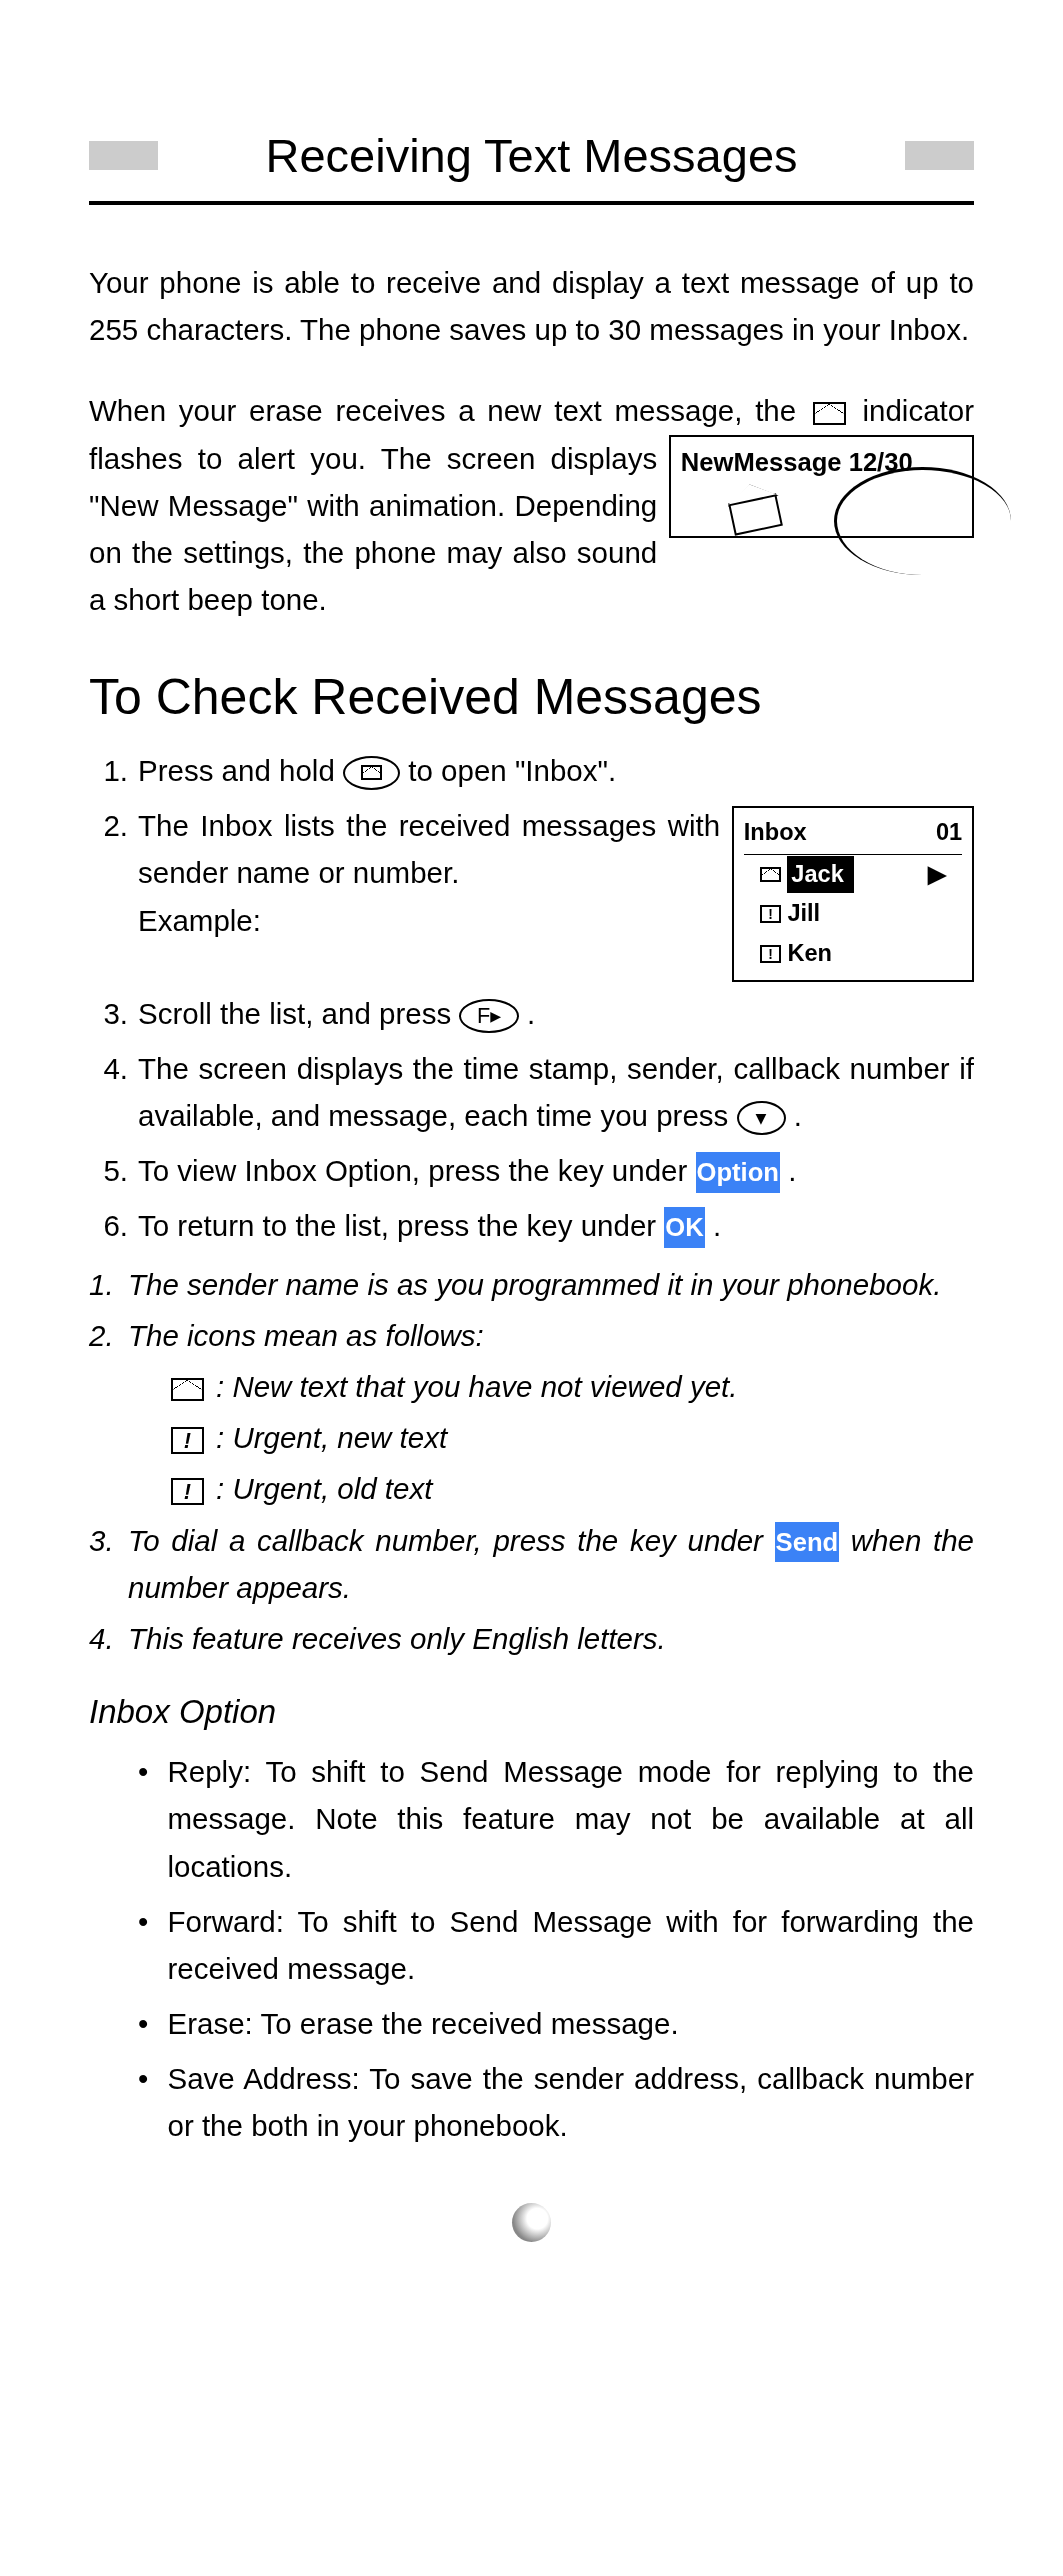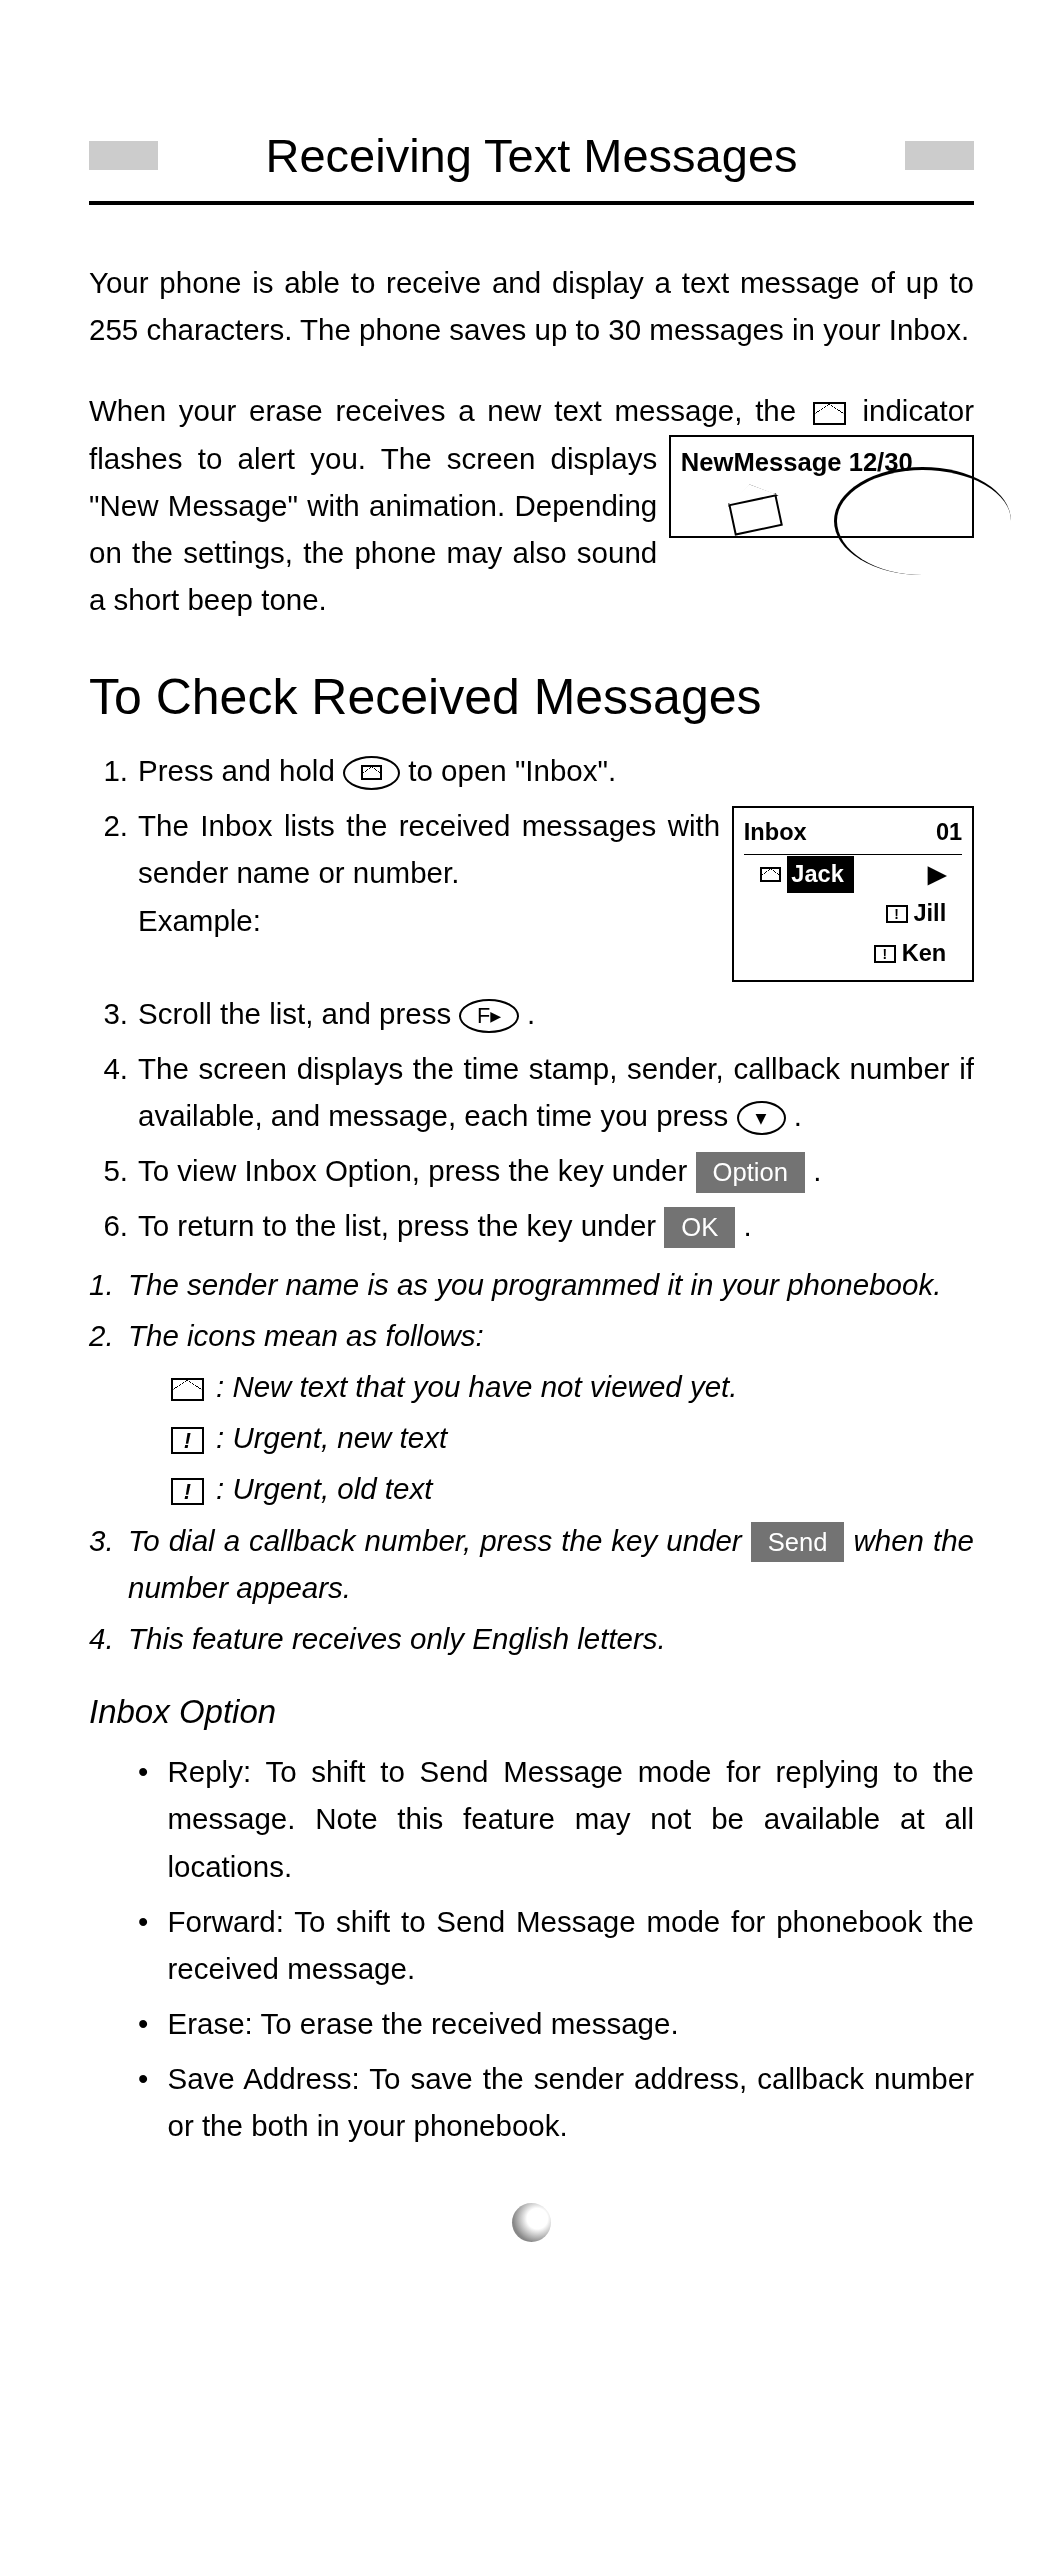--- a/index.html
+++ b/index.html
@@ -128,21 +128,20 @@
       border-bottom: 1px solid #000;
       padding-bottom: 2px;
     }
     .screen-inbox .row {
       display: flex;
       align-items: center;
       font-size: 23.6px;
       font-weight: bold;
       gap: 5.9px;
       padding: 1px 16px;
-      justify-content: flex-end;
     }
     .screen-inbox .row .name-hi {
       background: #000;
       color: #fff;
       padding: 0 9.8px 0 3.9px;
     }
     .screen-inbox .arrow {
       margin-left: auto;
     }
     .mini-env {
@@ -200,24 +199,24 @@
       border-radius: 50%;
       padding: 2px 15.7px;
       vertical-align: middle;
       font-size: 21.7px;
       line-height: 1.2;
       min-width: 49px;
       text-align: center;
     }
     .softkey {
       display: inline-block;
-      background: #737373;
+      background: #3b82f6;
       color: #fff;
-      font-weight: normal;
-      padding: 0 17px;
+      font-weight: bold;
+      padding: 0 1px;
       font-size: 25.6px;
     }
     .notes {
       margin-top: 11.8px;
       display: flex;
       gap: 19.7px;
     }
     .notes-label {
       font-style: italic;
       flex-shrink: 0;
@@ -419,21 +418,21 @@
       <li><span class="num">3.</span><span>To dial a callback number, press the key under </span> <span class="softkey" style="font-style:normal">Send</span> <span> when the number appears.</span></li>
       <li><span class="num">4.</span><span>This feature receives only English letters.</span></li>
     </ol>
   </div>
 </div>
 
 <h3>Inbox Option</h3>
 
 <ul class="options">
   <li><span>Reply:</span> <span>To shift to Send Message mode for replying to the message. Note this feature may not be available at all locations.</span></li>
-  <li><span>Forward:</span> <span>To shift to Send Message mode for phonebook the received message.</span></li>
+  <li><span>Forward:</span> <span>To shift to Send Message with for forwarding the received message.</span></li>
   <li><span>Erase:</span> <span>To erase the received message.</span></li>
   <li><span>Save Address:</span> <span>To save the sender address, callback number or the both in your phonebook.</span></li>
 </ul>
 
 <div class="page-num">
   <span class="page-moon"></span>
 </div>
 
 
 </body></html>

